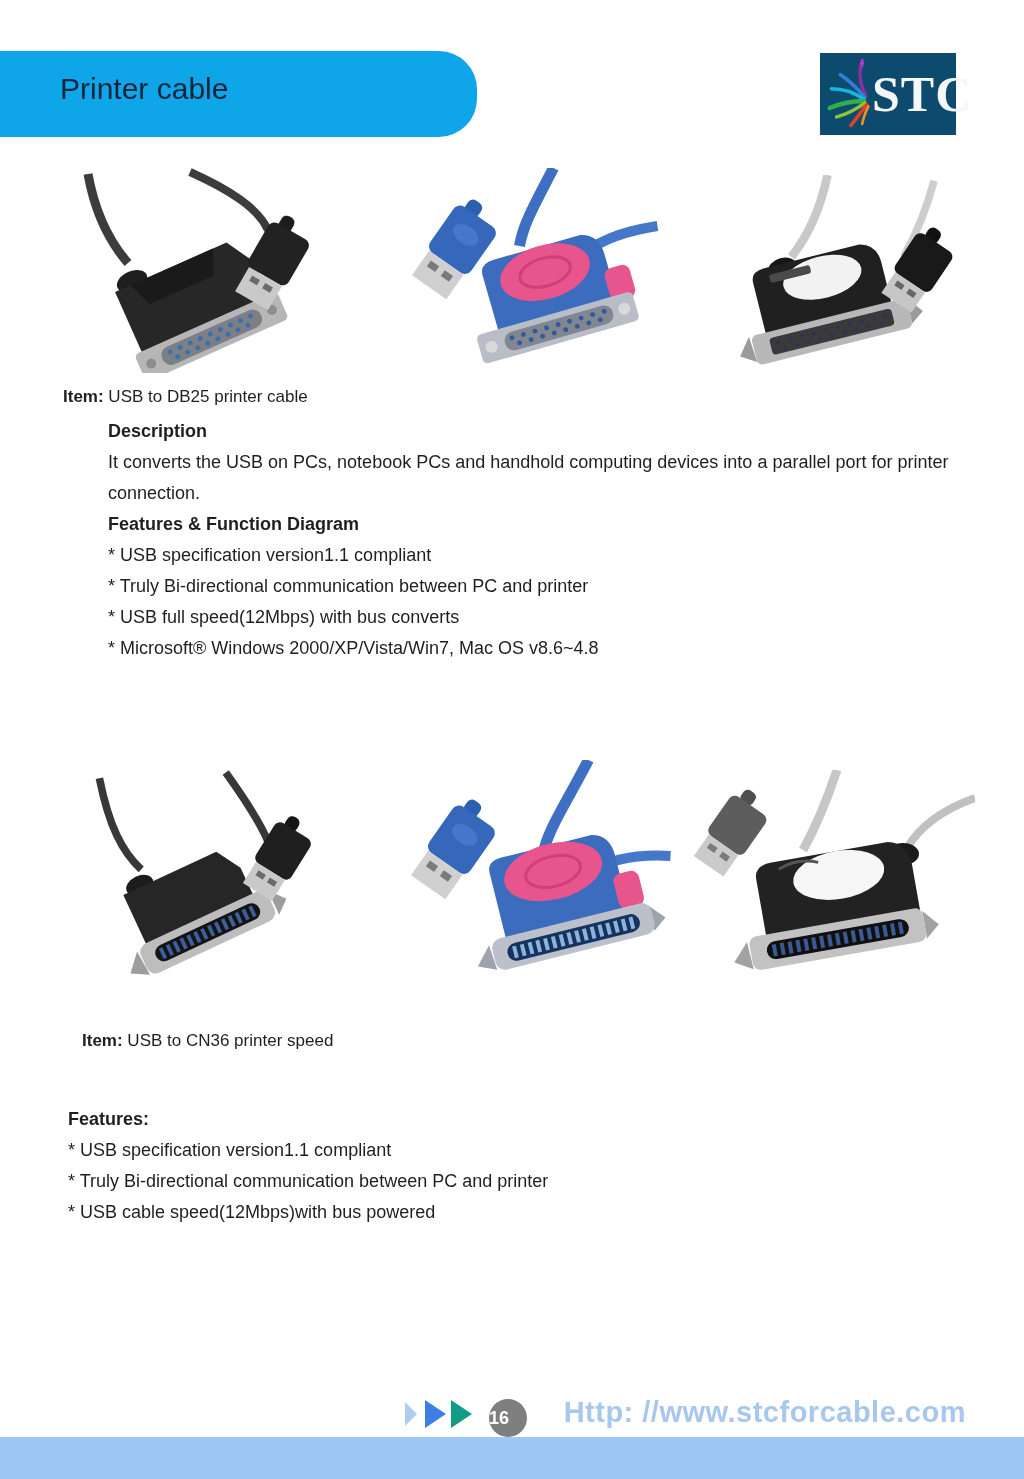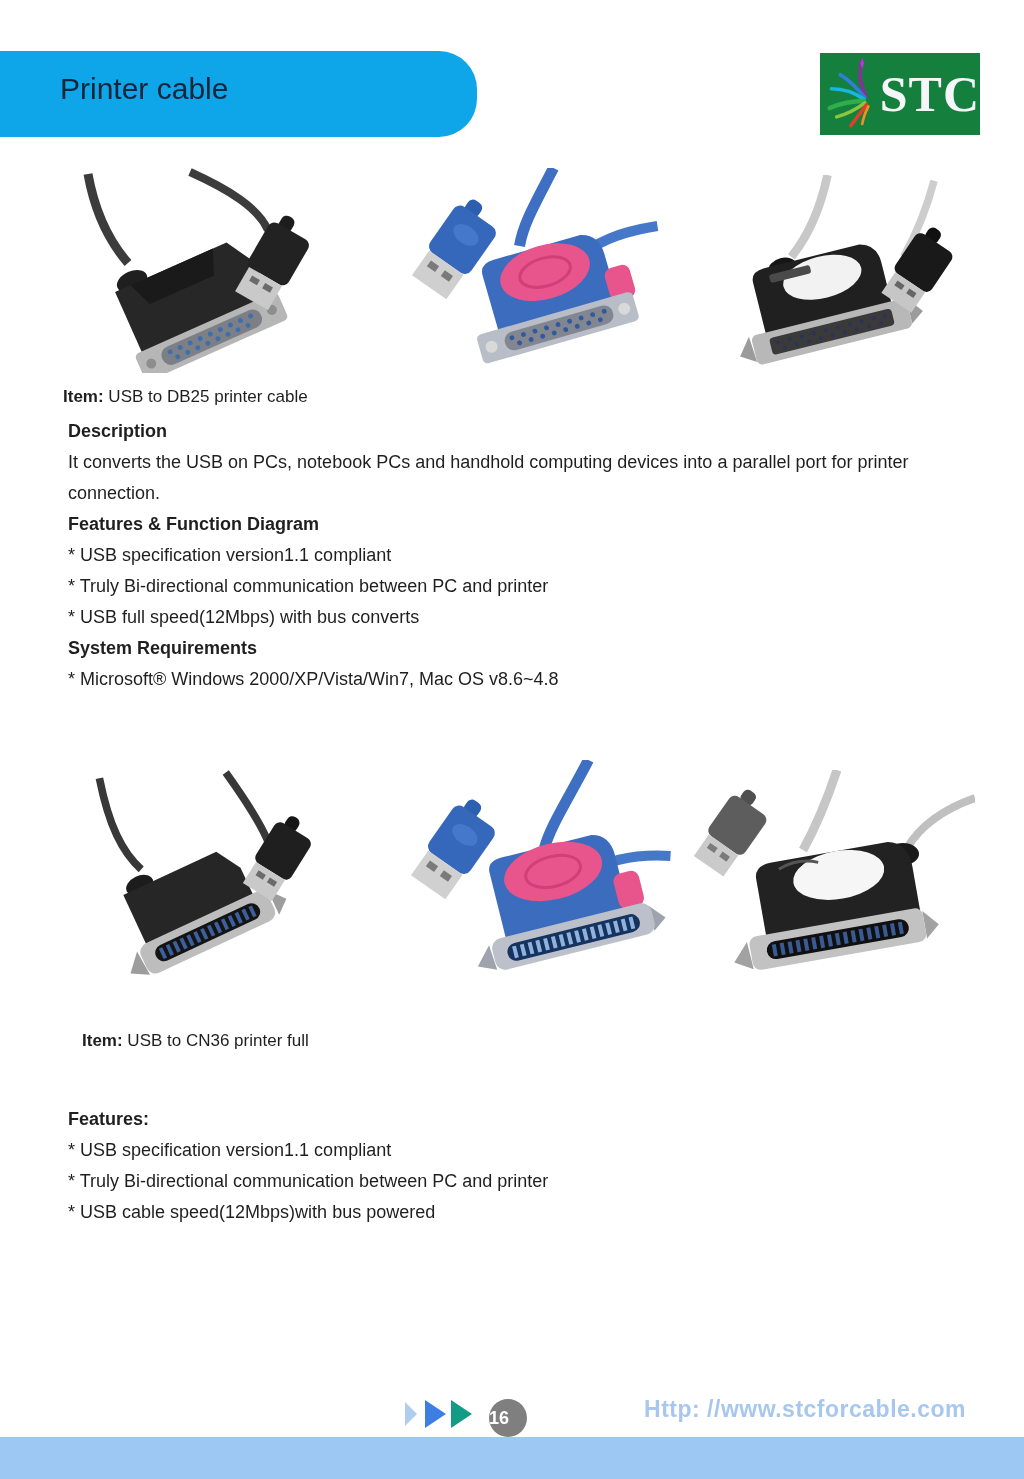--- a/index.html
+++ b/index.html
@@ -4,22 +4,22 @@
 <style>
   html,body{margin:0;padding:0;background:#fff;}
   .page{position:relative;width:1024px;height:1479px;background:#ffffff;overflow:hidden;
         font-family:"Liberation Sans", sans-serif;color:#1f1f1f;}
 
   
   .header-bar{position:absolute;left:0;top:51px;width:477px;height:86px;
               background:#0ea5e9;border-radius:0 38px 38px 0;}
   .header-title{position:absolute;left:60px;top:0;height:76px;line-height:76px;
                 font-size:30px;color:#14253a;}
-  .logo{position:absolute;left:820px;top:53px;width:160px;height:82px;background:#15803d;
-        display:flex;align-items:center;justify-content:space-between;}
+  .logo{position:absolute;left:820px;top:53px;width:136px;height:82px;background:#0c4a6e;
+        display:flex;align-items:center;}
   .logo-spray{width:50px;height:74px;margin-left:4px;flex:0 0 auto;}
   .logo-text{font-family:"Liberation Serif", serif;font-weight:700;font-size:50px;
              color:#f4f6f8;letter-spacing:1px;margin-left:-2px;}
 
   
   .photo{position:absolute;}
   .photo svg{width:100%;height:100%;display:block;}
 
   
   .item-line{position:absolute;font-size:17px;color:#1f1f1f;}
@@ -27,21 +27,21 @@
   .textblock{position:absolute;left:68px;}
   .tline{font-size:18px;line-height:31px;white-space:nowrap;}
   .tline.hd{font-weight:bold;}
   .tline.para{white-space:normal;width:868px;}
 
   
   .footer-arrows{position:absolute;left:404px;top:1399px;width:72px;height:32px;}
   .page-circle{position:absolute;left:489px;top:1399px;width:38px;height:38px;border-radius:50%;
                background:#7f7f7f;color:#ffffff;font-size:18px;font-weight:bold;
                display:flex;align-items:center;justify-content:flex-start;}
-  .footer-url{position:absolute;right:58px;top:1396px;font-size:23px;font-weight:bold;
+  .footer-url{position:absolute;right:58px;top:1396px;font-size:29px;font-weight:bold;
               color:#a7c7ef;letter-spacing:0.5px;text-decoration:none;}
   .bottom-bar{position:absolute;left:0;top:1437px;width:1024px;height:42px;background:#9cc8f3;}
 </style>
 </head>
 <body>
 
 <div class="page">
 
   <div class="header-bar">
     <div class="header-title">Printer cable</div>
@@ -190,28 +190,27 @@
         <rect x="227" y="120" width="9" height="6" fill="#666666"></rect>
         <rect x="242" y="120" width="9" height="6" fill="#666666"></rect>
       </g>
     </svg>
   </div>
 
   <div class="item-line" style="left:63px;top:387px;">
     <span class="bold">Item:</span><span> USB to DB25 printer cable</span>
   </div>
 
-  <div class="textblock" style="top:416px;">
+  <div class="textblock" style="top:416px;margin-left:40px;">
     <div class="tline hd">Description</div>
     <div class="tline para">It converts the USB on PCs, notebook PCs and handhold computing devices into a parallel port for printer connection.</div>
     <div class="tline hd">Features &amp; Function Diagram</div>
     <div class="tline">* USB specification version1.1 compliant</div>
     <div class="tline">* Truly Bi-directional communication between PC and printer</div>
     <div class="tline">* USB full speed(12Mbps) with bus converts</div>
-    <div class="tline hd">System Requirements</div>
     <div class="tline">* Microsoft® Windows 2000/XP/Vista/Win7, Mac OS v8.6~4.8</div>
   </div>
 
   <div class="photo" style="left:50px;top:765px;width:285px;height:225px;">
     <svg viewBox="0 0 300 225">
       <path d="M52,8 C62,58 76,86 96,104" stroke="#383838" stroke-width="8" fill="none"></path>
       <path d="M185,2 C208,34 222,56 230,76" stroke="#383838" stroke-width="8" fill="none"></path>
       <g transform="rotate(-25 150 150)">
         <ellipse cx="112" cy="100" rx="15" ry="10" fill="#1c1c1c"></ellipse>
         <path d="M92,102 L200,102 L216,128 L216,162 L92,162 Z" fill="#262626"></path>
@@ -326,21 +325,21 @@
         <rect x="48" y="16" width="14" height="14" rx="5" fill="#4f4f4f"></rect>
         <rect x="40" y="28" width="44" height="48" rx="7" fill="#5d5d5d"></rect>
         <rect x="44" y="76" width="36" height="26" fill="#cacaca"></rect>
         <rect x="50" y="82" width="9" height="6" fill="#7b7b7b"></rect>
         <rect x="65" y="82" width="9" height="6" fill="#7b7b7b"></rect>
       </g>
     </svg>
   </div>
 
   <div class="item-line" style="left:82px;top:1031px;">
-    <span class="bold">Item:</span><span> USB to CN36 printer full</span>
+    <span class="bold">Item:</span><span> USB to CN36 printer speed</span>
   </div>
 
   <div class="textblock" style="top:1104px;">
     <div class="tline hd">Features:</div>
     <div class="tline">* USB specification version1.1 compliant</div>
     <div class="tline">* Truly Bi-directional communication between PC and printer</div>
     <div class="tline">* USB cable speed(12Mbps)with bus powered</div>
   </div>
 
   <svg class="footer-arrows" viewBox="0 0 72 32">

